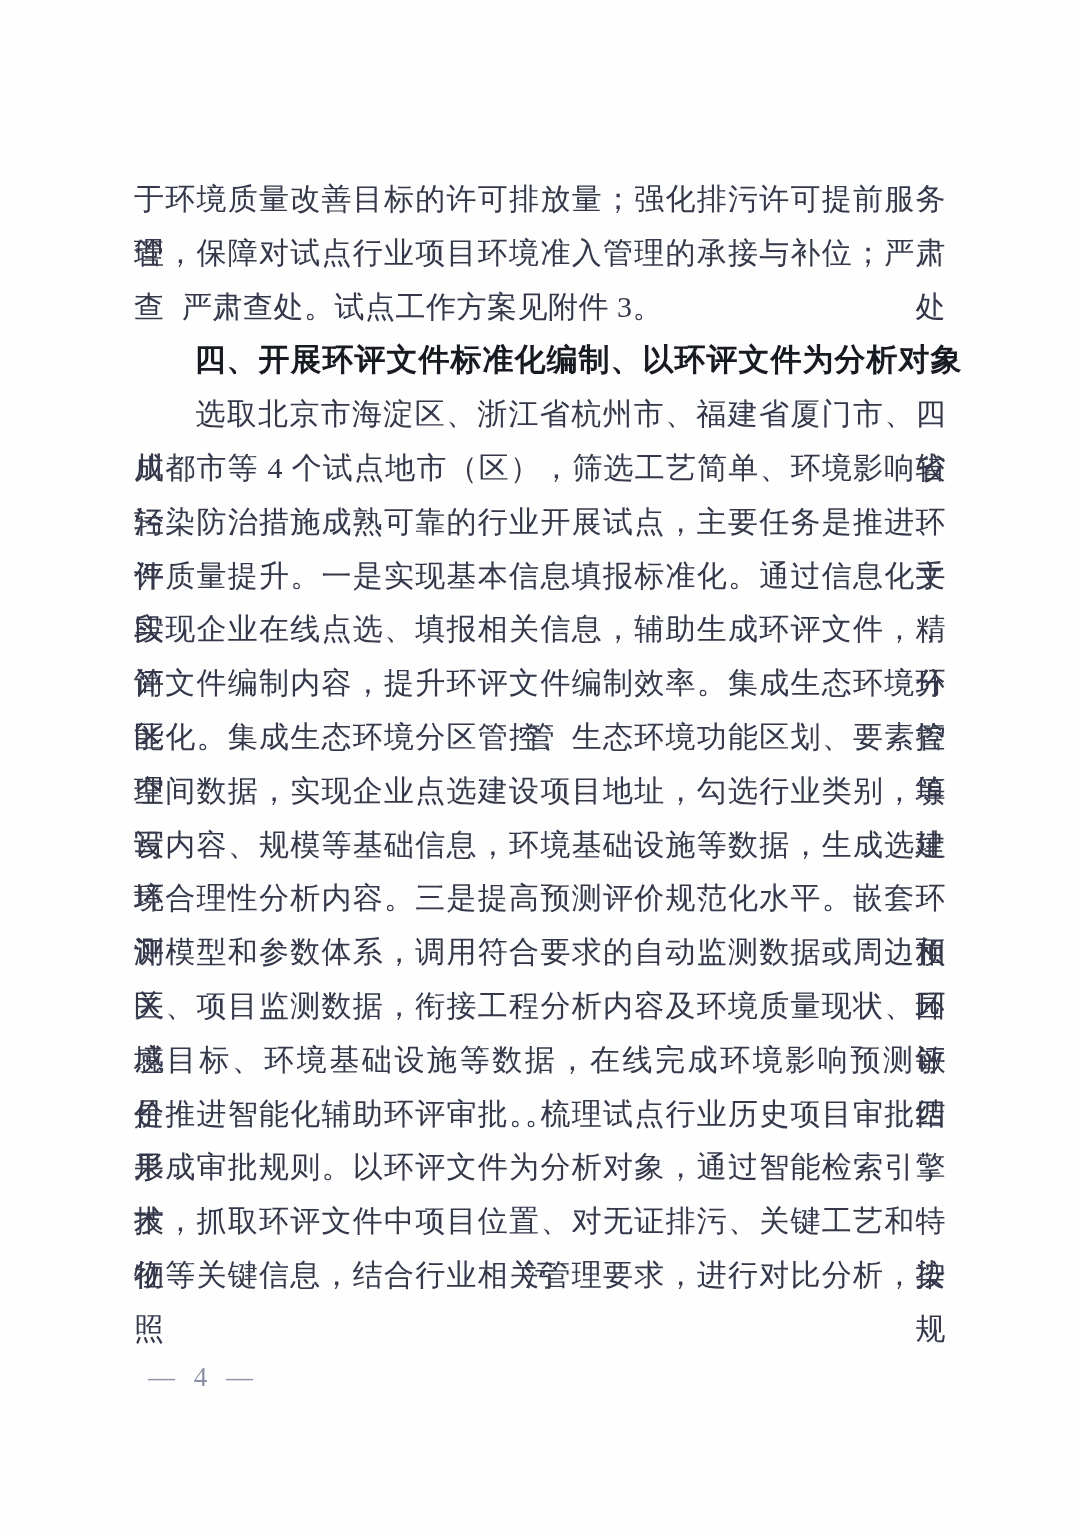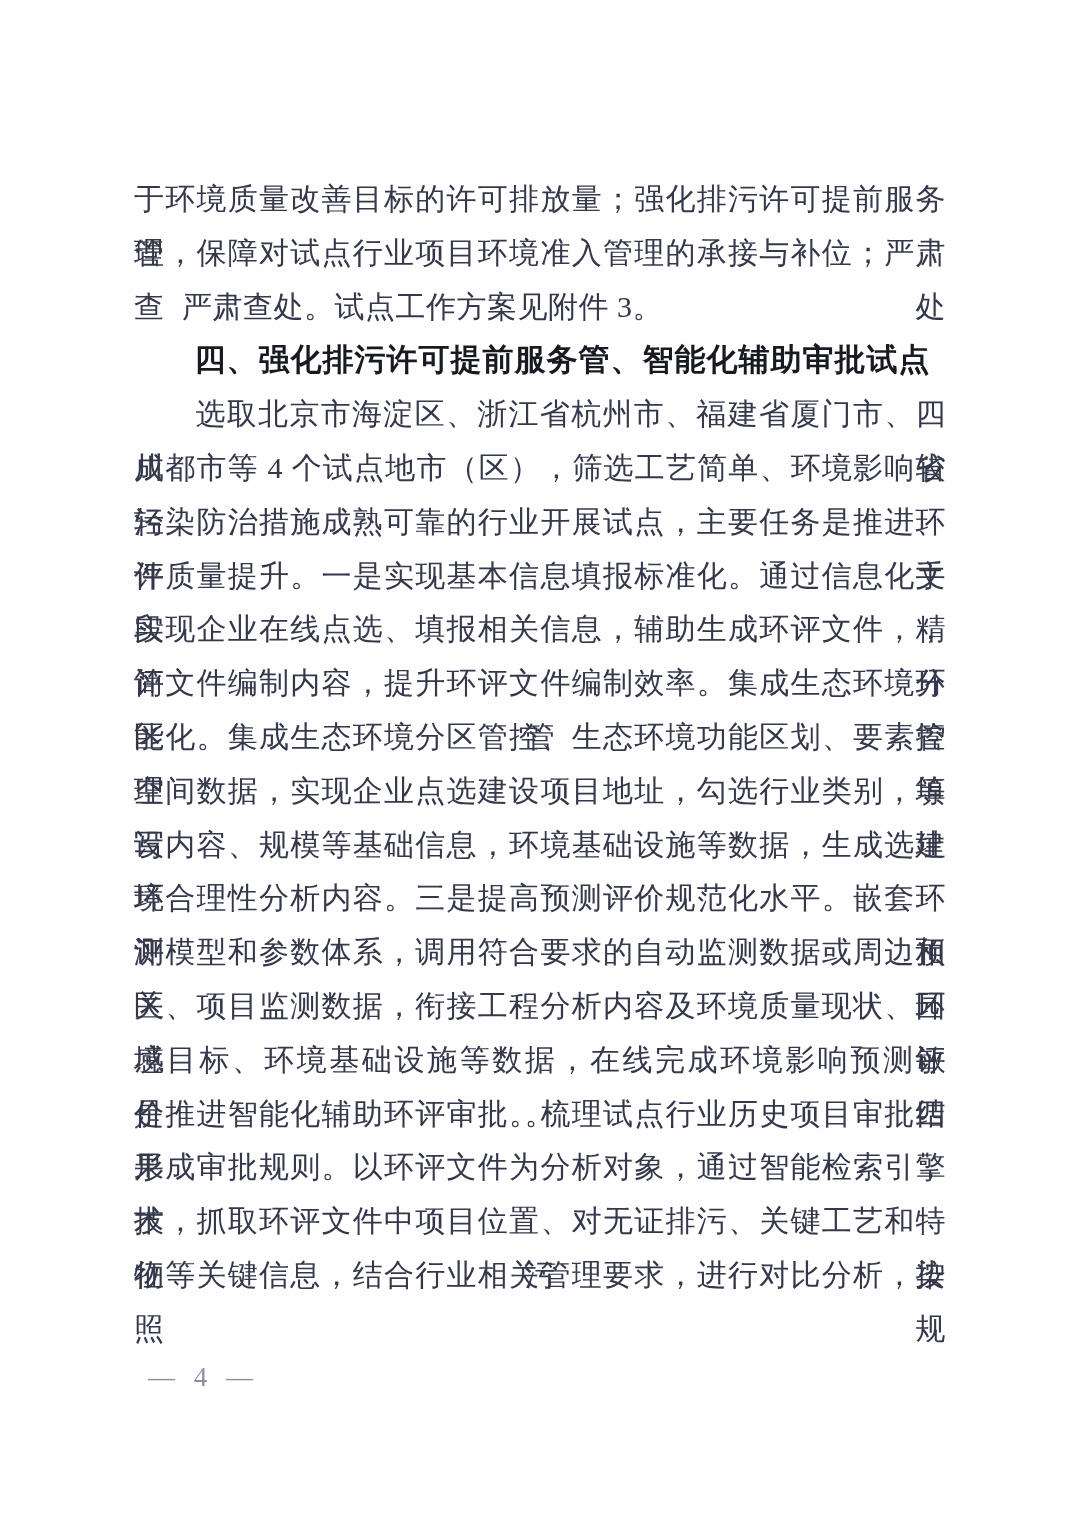--- a/index.html
+++ b/index.html
@@ -66,21 +66,21 @@
   }
 </style>
 </head>
 <body>
 
 <div class="page">
   <main class="text-block">
     <p class="ln j">于环境质量改善目标的许可排放量；强化排污许可提前服务管</p>
     <p class="ln j">理，保障对试点行业项目环境准入管理的承接与补位；严肃查处</p>
     <p class="ln jl">严肃查处。试点工作方案见附件 3。</p>
-    <p class="ln h">四、强化排污许可提前服务管、智能化辅助审批试点</p>
+    <p class="ln h">四、开展环评文件标准化编制、以环评文件为分析对象</p>
     <p class="ln j ind">选取北京市海淀区、浙江省杭州市、福建省厦门市、四川省</p>
     <p class="ln j">成都市等 4 个试点地市（区），筛选工艺简单、环境影响较轻、</p>
     <p class="ln j">污染防治措施成熟可靠的行业开展试点，主要任务是推进环评文</p>
     <p class="ln j">件质量提升。一是实现基本信息填报标准化。通过信息化手段，</p>
     <p class="ln j">实现企业在线点选、填报相关信息，辅助生成环评文件，精简环</p>
     <p class="ln j">评文件编制内容，提升环评文件编制效率。集成生态环境分区管控</p>
     <p class="ln j">能化。集成生态环境分区管控、生态环境功能区划、要素管理等</p>
     <p class="ln j">空间数据，实现企业点选建设项目地址，勾选行业类别，填写建</p>
     <p class="ln j">设内容、规模等基础信息，环境基础设施等数据，生成选址环</p>
     <p class="ln j">境合理性分析内容。三是提高预测评价规范化水平。嵌套环评预</p>

